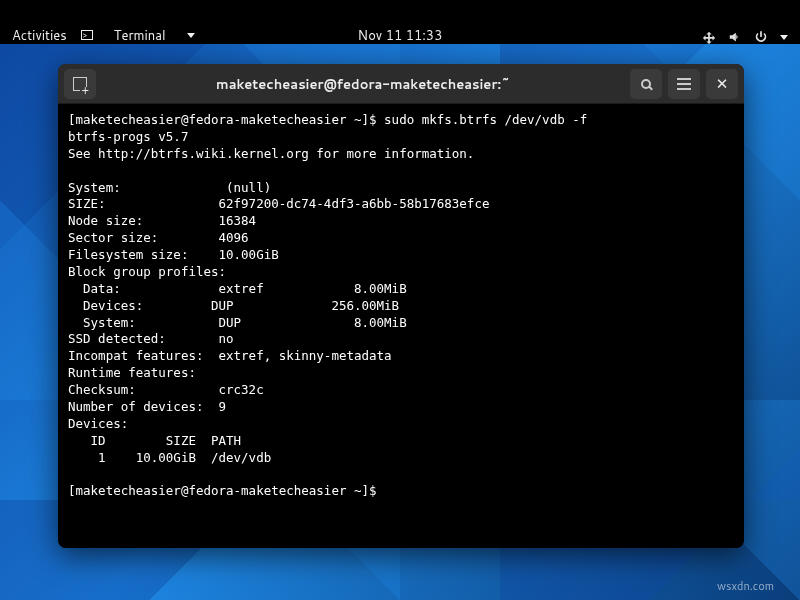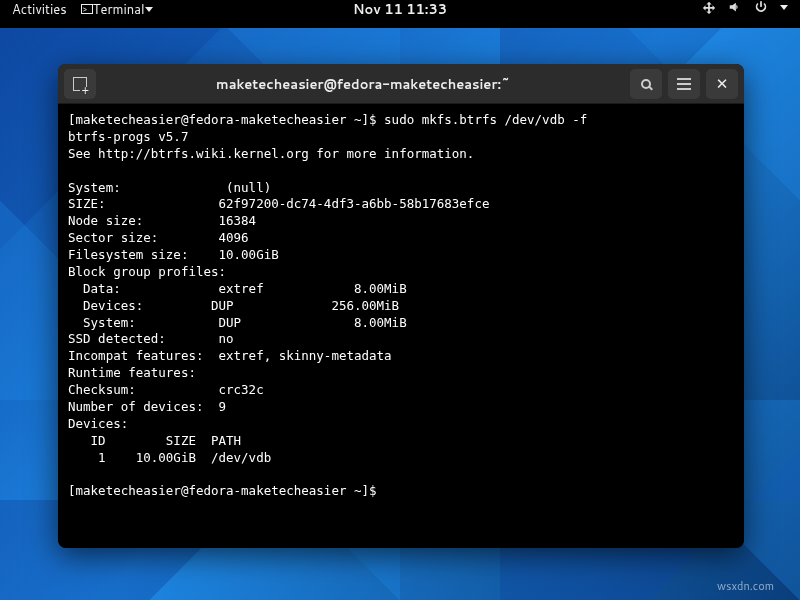--- a/index.html
+++ b/index.html
@@ -13,34 +13,34 @@
     .desktop-bg {
       position: absolute; inset: 0;
       background:
         linear-gradient(45deg, rgba(30,136,229,0.3) 25%, transparent 25%, transparent 75%, rgba(30,136,229,0.3) 75%),
         linear-gradient(-45deg, rgba(13,71,161,0.4) 25%, transparent 25%, transparent 75%, rgba(13,71,161,0.4) 75%),
         linear-gradient(135deg, #0d47a1, #1e88e5, #0a3d7a);
       background-size: 400px 400px, 500px 500px, cover;
     }
     .topbar {
       position: relative;
-      height: 28px;
+      height: 44px;
       background: #000;
       color: #eee;
       display: flex;
-      align-items: flex-start;
+      align-items: flex-end;
       padding: 0 12px;
       font-size: 13px;
       z-index: 10;
     }
     .topbar-left { display: flex; align-items: center; gap: 14px; }
-    .topbar-center { position: absolute; left: 50%; transform: translateX(-50%); font-weight: bold; }
+    .topbar-center { position: absolute; left: 50%; transform: translateX(-50%); }
     .topbar-right { margin-left: auto; display: flex; align-items: center; gap: 12px; }
     .topbar .item { cursor: pointer; }
-    .topbar .app { display: flex; align-items: center; gap: 0; }
+    .topbar .app { display: flex; align-items: center; gap: 21px; }
     .tri-down { display:inline-block; width:0; height:0; border-left:4px solid transparent; border-right:4px solid transparent; border-top:5px solid #eee; }
     .term-ico { display:inline-block; width:12px; height:10px; border:1px solid #eee; position:relative; }
     .term-ico::after { content:">"; position:absolute; font-size:8px; left:1px; top:-2px; color:#eee; }
     .tray-ico { display:inline-block; width:14px; height:14px; }
 
     .window {
       position: absolute;
       left: 58px; top: 64px;
       width: 686px; height: 484px;
       background: #1c1c1c;

